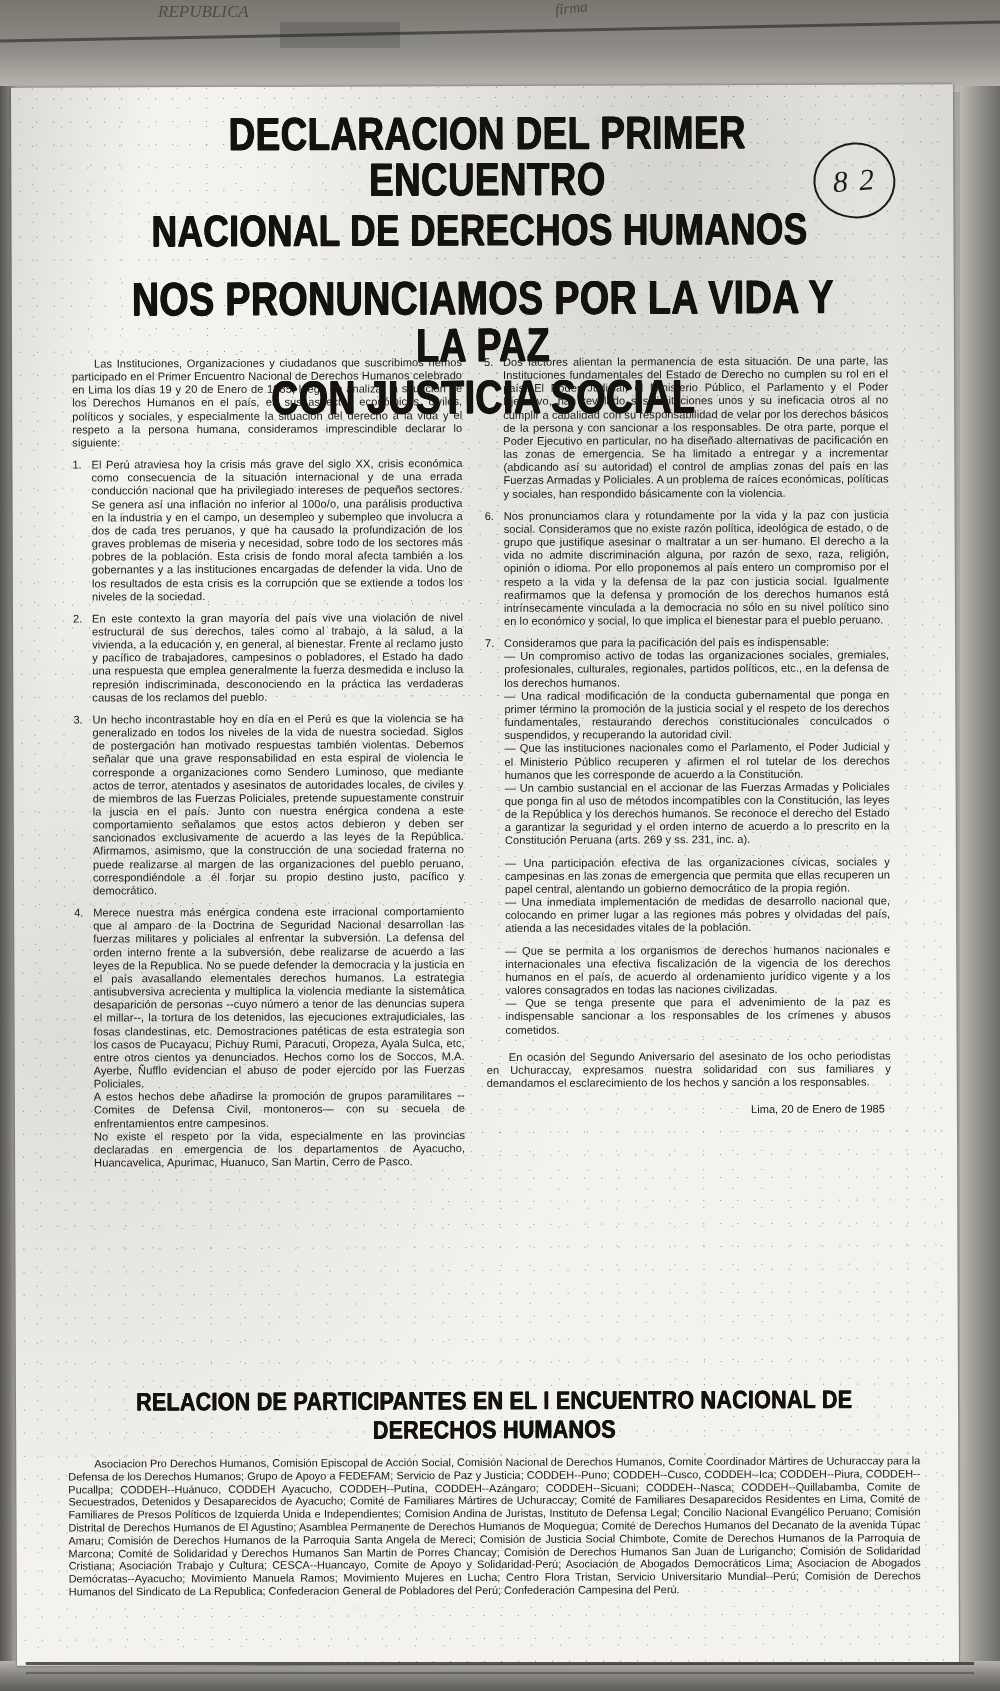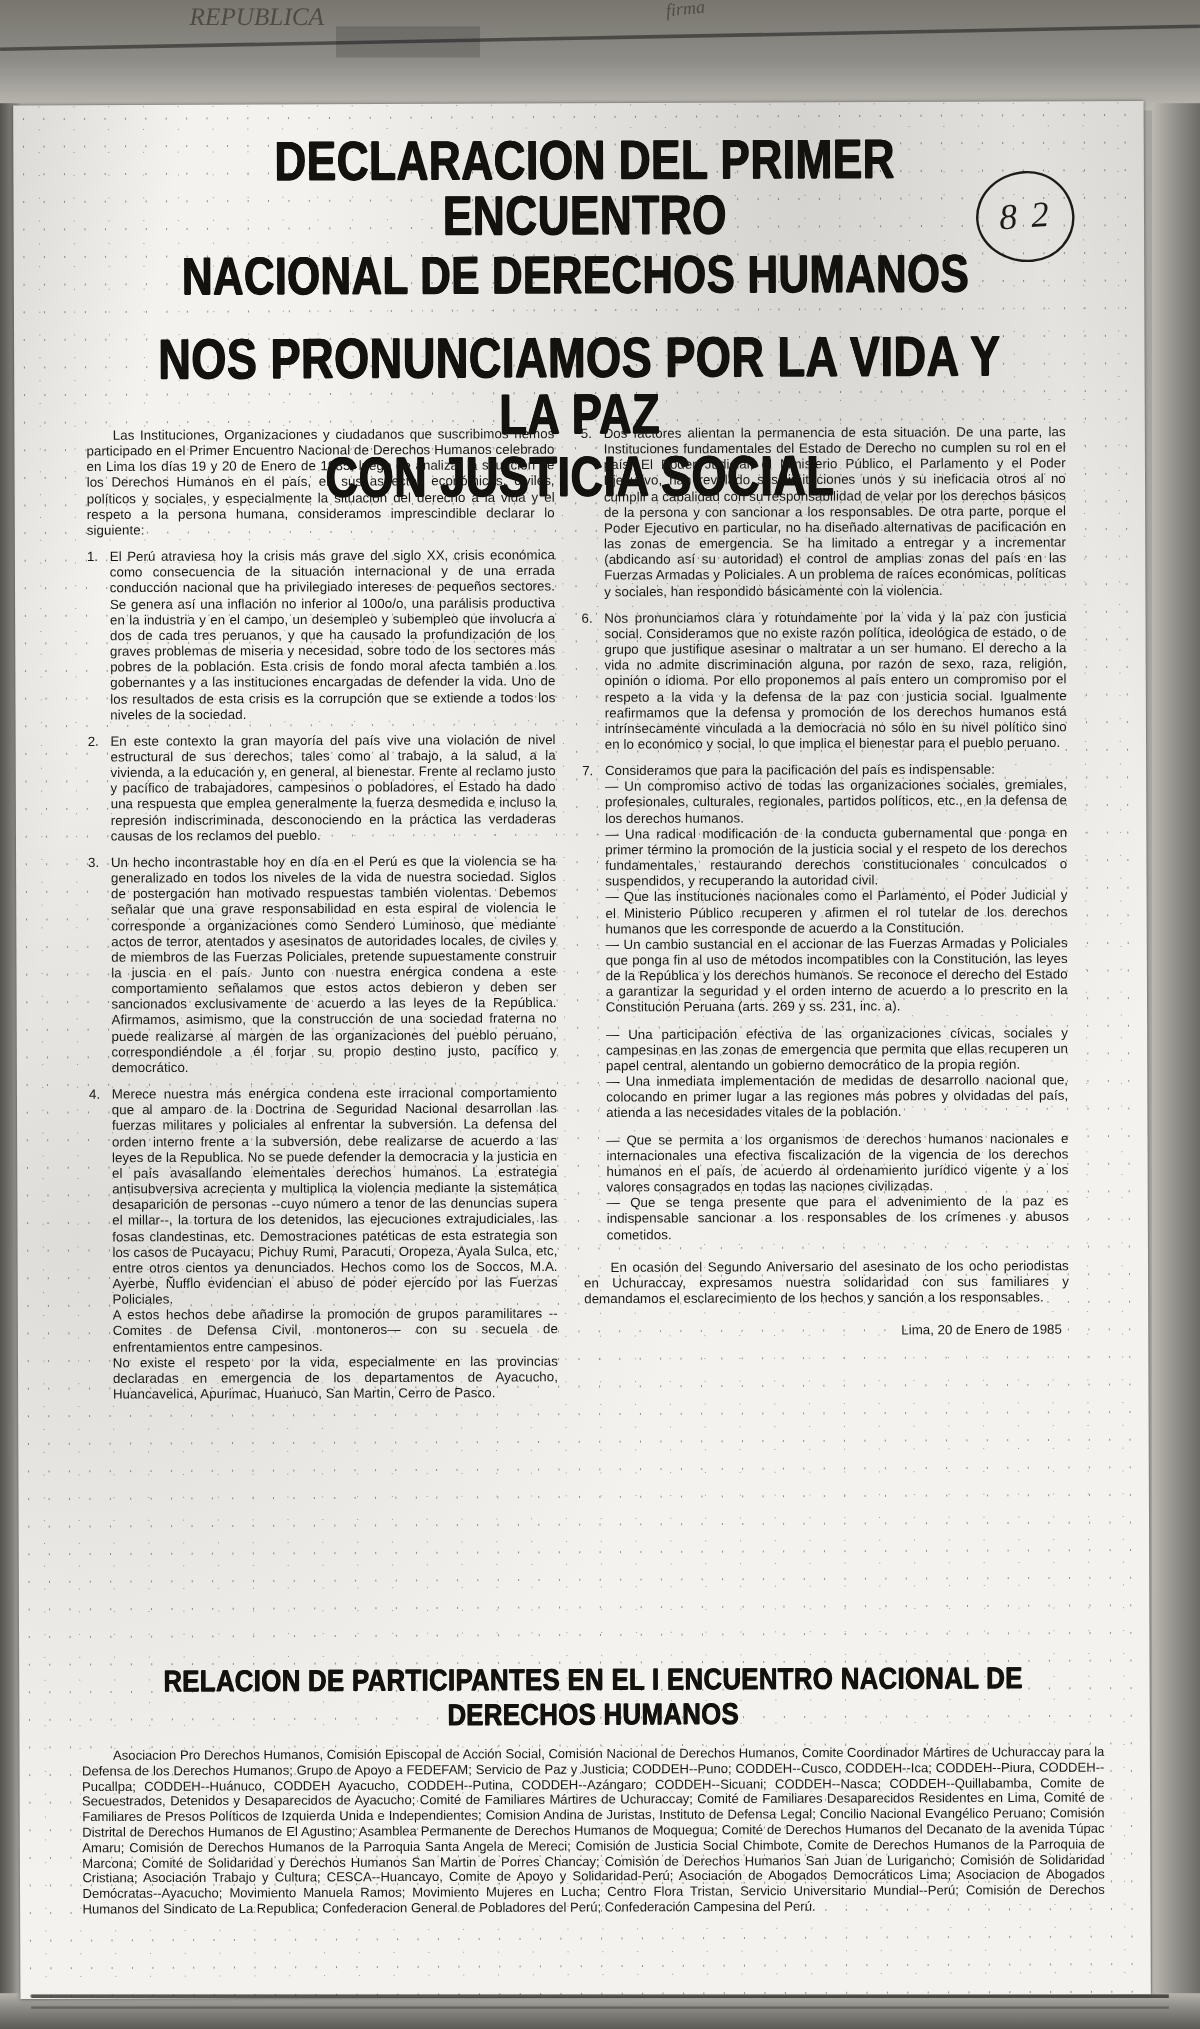--- a/index.html
+++ b/index.html
@@ -239,21 +239,21 @@
 <body>
 
 <div id="page">
 
   <div id="scan-backdrop"></div>
   <div id="top-smudge"></div>
 
   <div class="dark-streak" style="left:0;top:30px;width:1000px;height:3px;transform:rotate(-1.1deg);"></div>
   <div class="dark-streak" style="left:280px;top:22px;width:120px;height:26px;opacity:.35;"></div>
 
-  <div class="scribble" style="left:158px;top:2px;font-size:21px;">REPUBLICA</div>
+  <div class="scribble" style="left:158px;top:2px;font-size:17px;">REPUBLICA</div>
   <div class="scribble" style="left:555px;top:0px;font-size:15px;transform:rotate(-6deg);">firma</div>
 
   <div id="edge-left"></div>
   <div id="edge-right"></div>
   <div id="edge-bottom"></div>
 
   <div id="paper">
     <div id="paper-tone"></div>
 
     <div id="headline">

